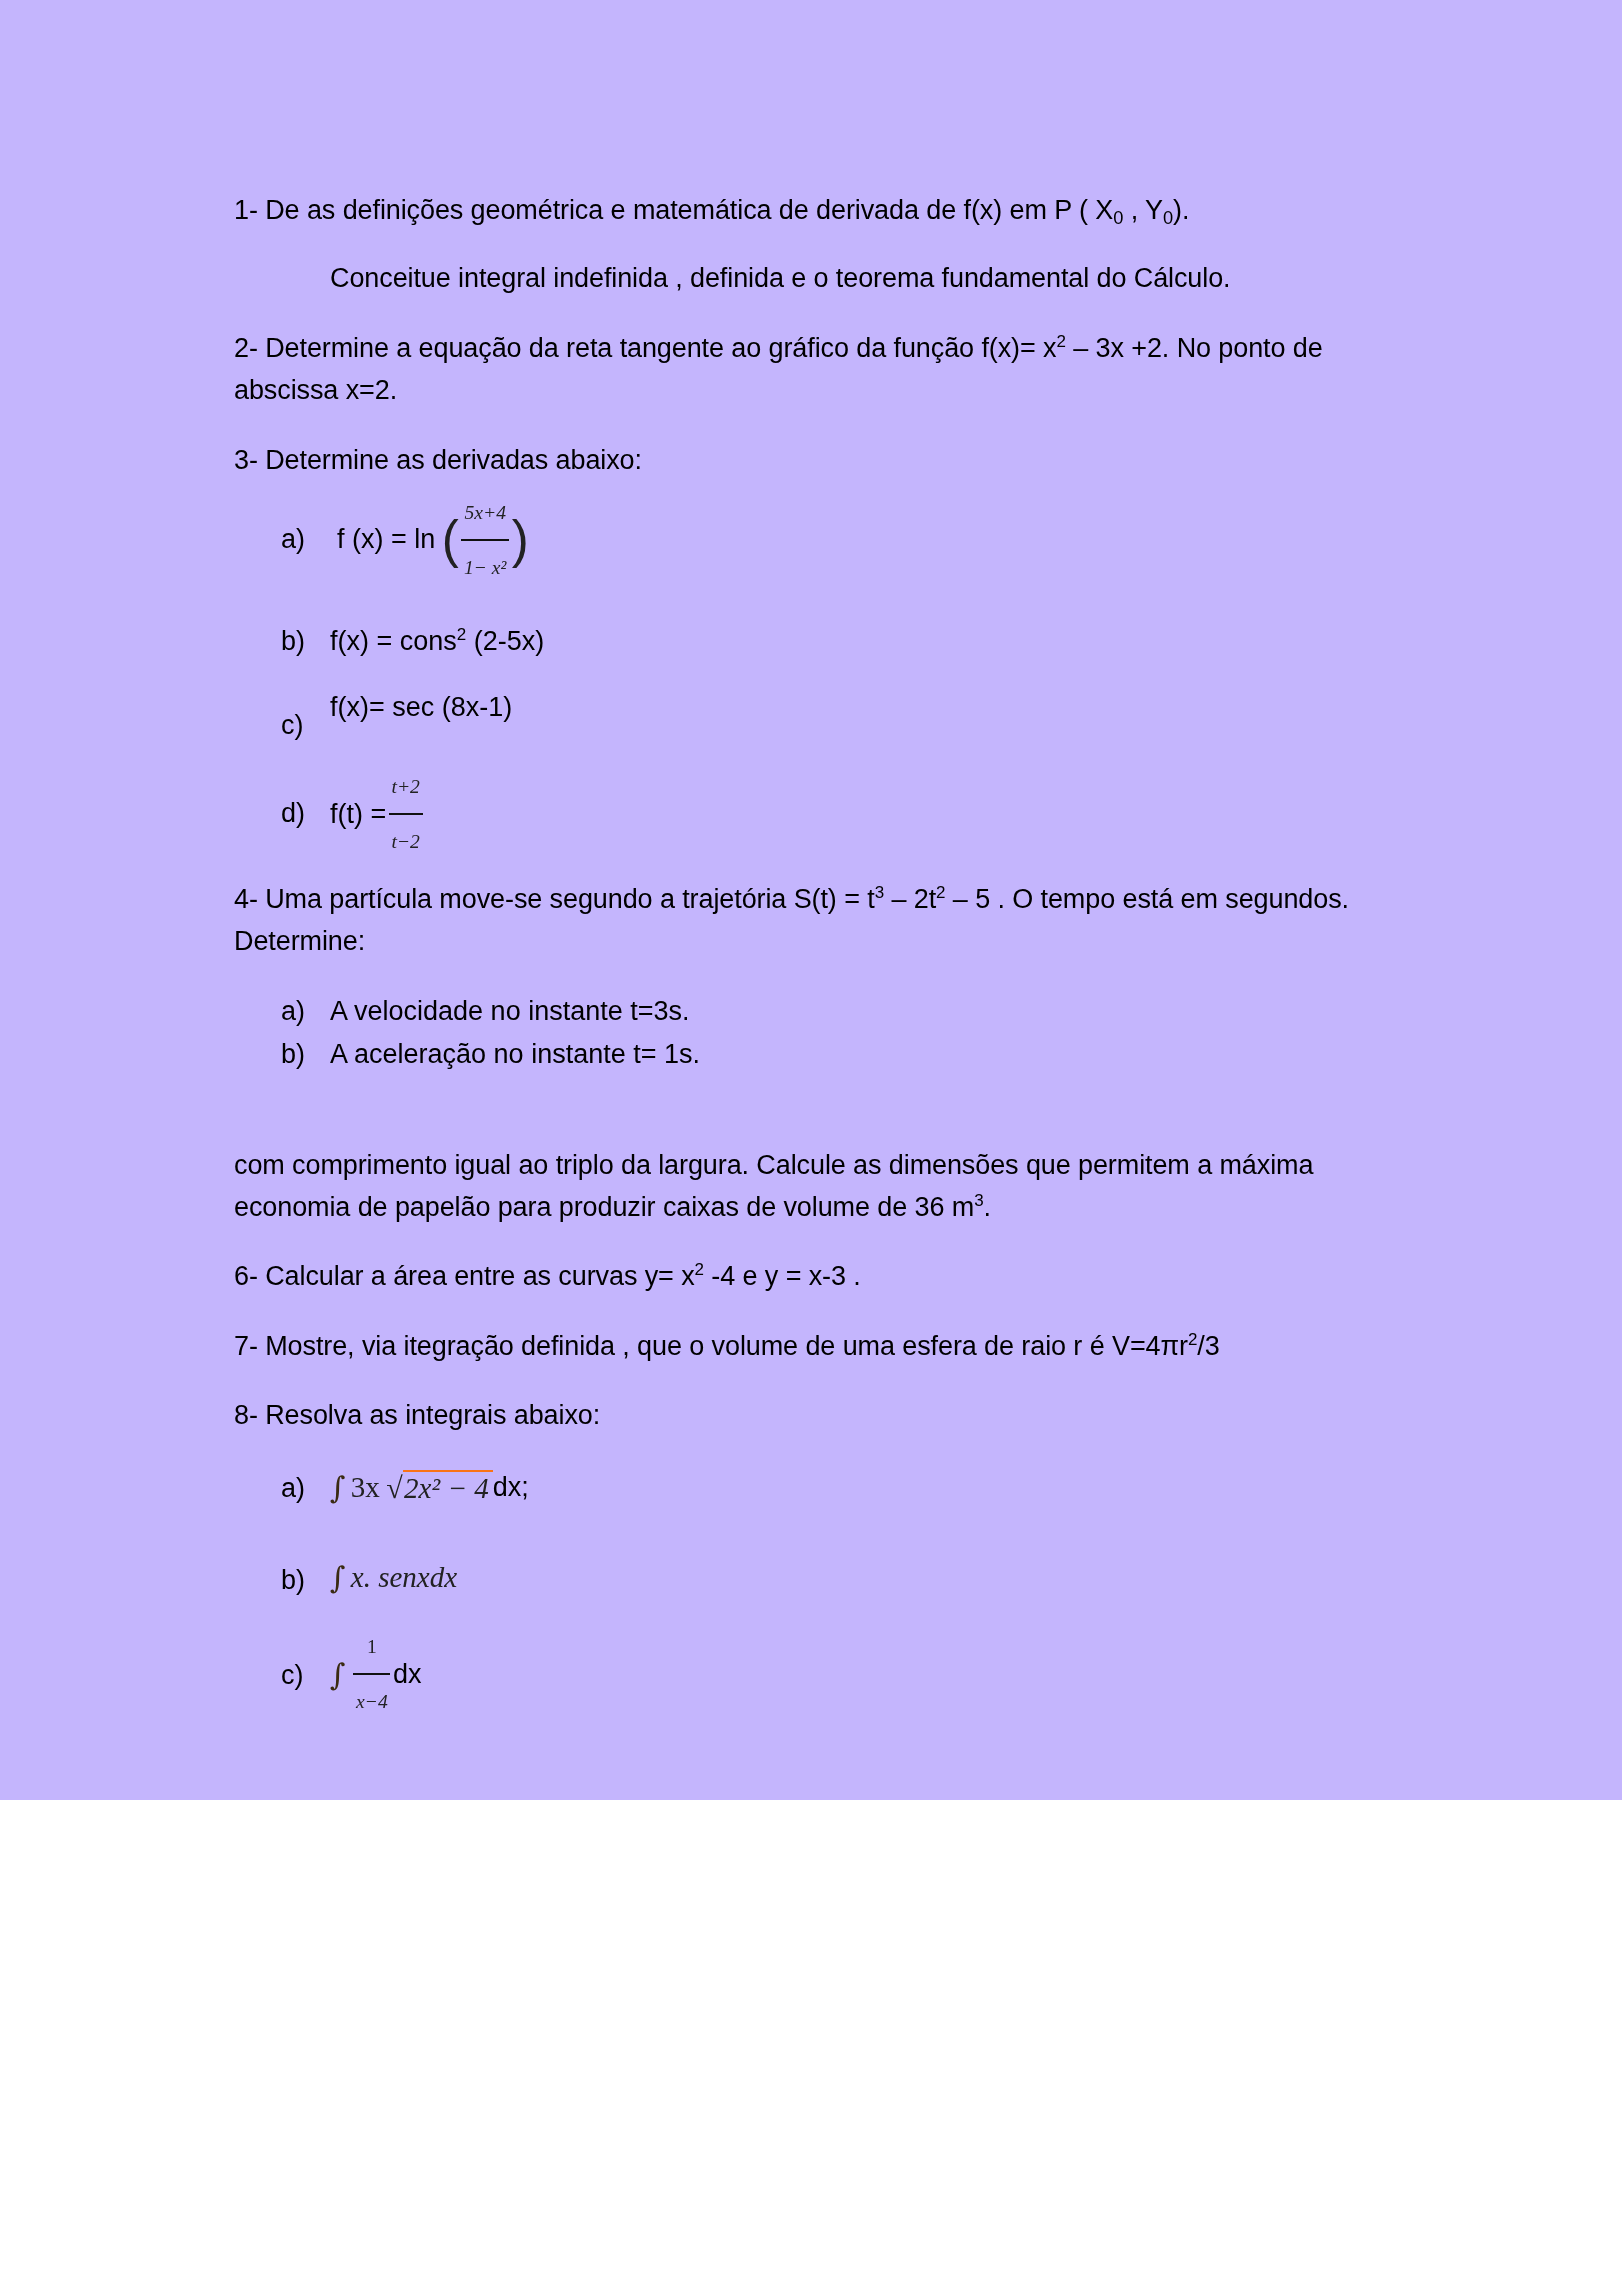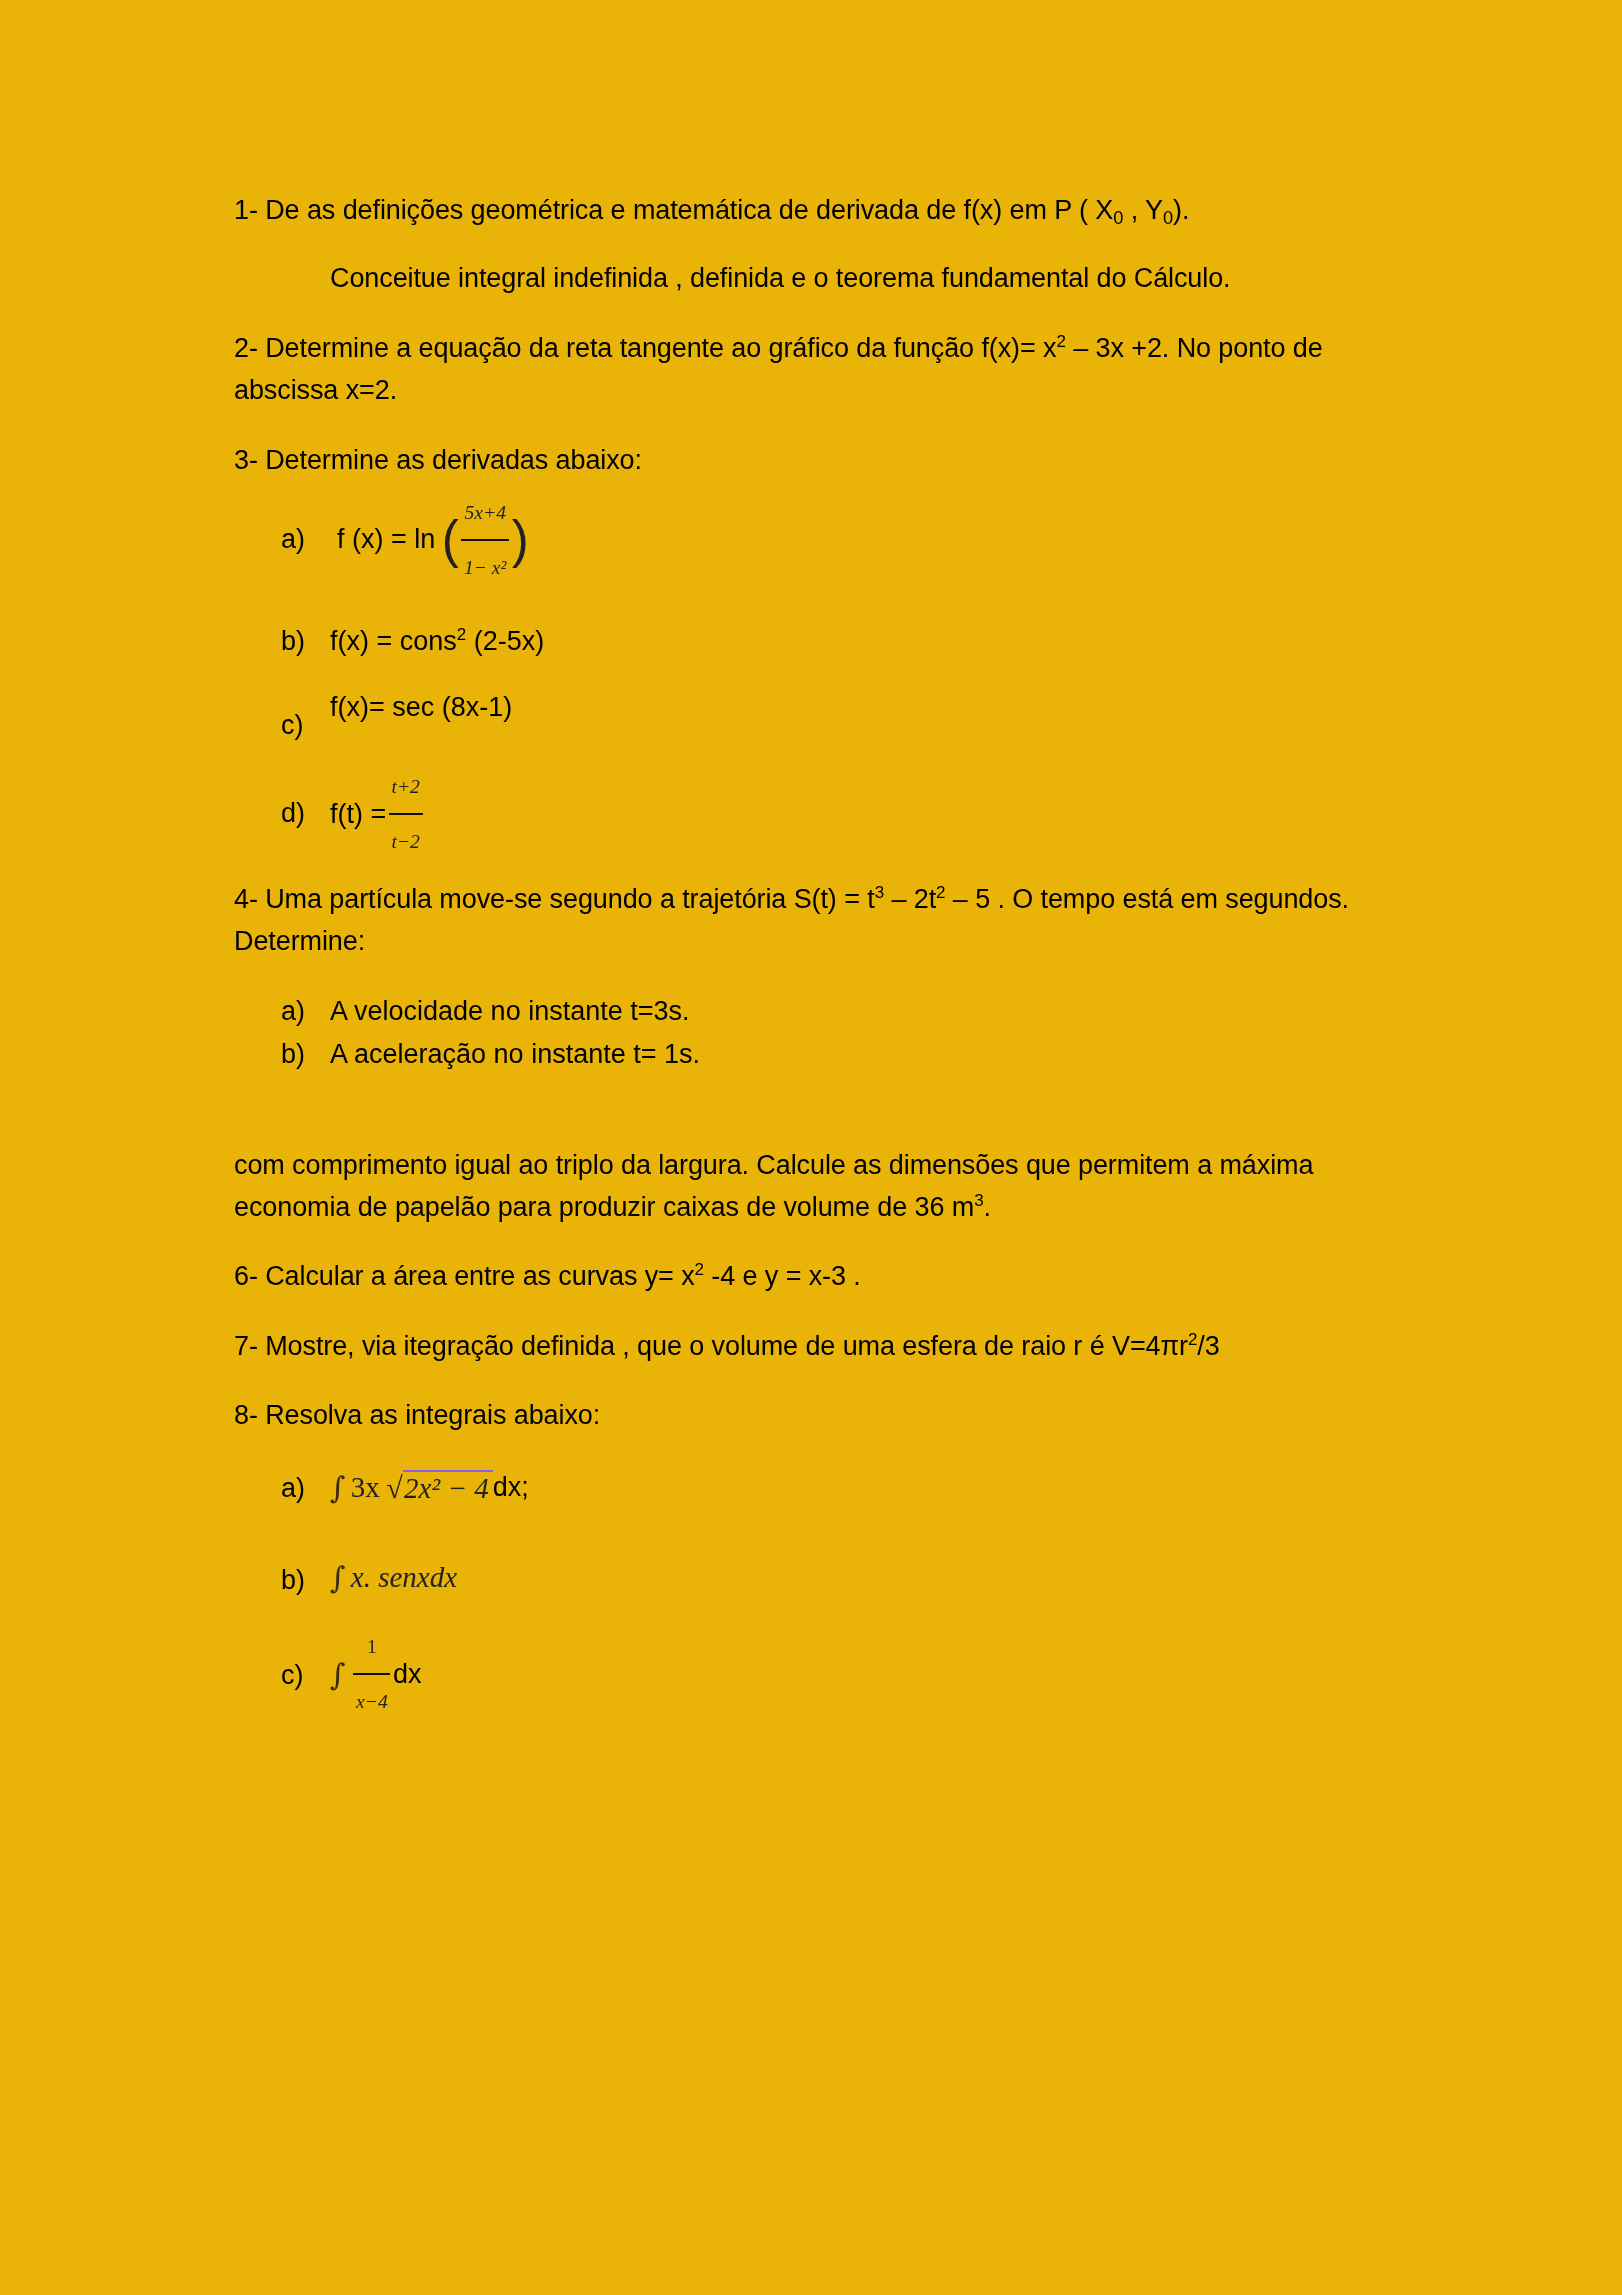--- a/index.html
+++ b/index.html
@@ -1,36 +1,36 @@
 <!DOCTYPE html>
 <html style="font-size:10.5px"><head>
 <meta charset="utf-8">
 <style>
   html, body { margin: 0; padding: 0; background: #ffffff; }
   body {
     width: 1623px; height: 2295px; position: relative; overflow: hidden;
     font-family: "Liberation Sans", sans-serif; color: #000;
   }
-  .page { position: absolute; left: 0; top: 0; width: 1623px; height: 2295px; background: #eab308; }
+  .page { position: absolute; left: 0; top: 0; width: 1623px; height: 1800px; background: #c4b5fd; }
   .line {
     position: absolute; left: 234px; font-size: 27px; line-height: 33px;
     white-space: nowrap; letter-spacing: -0.1px;
   }
   .indent { left: 330px; }
   .item-label { position: absolute; left: 281px; font-size: 27px; line-height: 33px; }
   .item-body { position: absolute; left: 330px; font-size: 27px; line-height: 33px; white-space: nowrap; }
   sup { font-size: 17px; vertical-align: 10.5px; line-height: 0; }
   sub { font-size: 18.3px; vertical-align: -5.2px; line-height: 0; }
   .math { font-family: "Liberation Serif", "DejaVu Serif", serif; font-style: italic; color: #222; }
   .frac { display: inline-flex; flex-direction: column; align-items: center; vertical-align: middle; margin: 0 2.6px; gap: 16px; }
   .frac .num, .frac .den { font-family: "Liberation Serif", serif; font-style: italic; font-size: 19.6px; line-height: 21px; padding: 0 2.6px; color: #222; }
   .frac .bar { width: 100%; border-top: 2px solid #111; }
   .paren { font-size: 51px; font-weight: 200; line-height: 51px; vertical-align: middle; color: #222; }
   .integral { font-family: "DejaVu Serif", serif; font-size: 30px; color: #3a2a12; margin-right: 5.2px; vertical-align: middle; }
-  .sqrt-body { border-top: 2px solid #8b5cf6; padding: 0 3.9px 0 1.3px; }
+  .sqrt-body { border-top: 2px solid #f97316; padding: 0 3.9px 0 1.3px; }
 </style>
 </head>
 <body>
 
 <div class="page">
 
   <div class="line" style="top:194px;">
     <span>1- De as definições geométrica e matemática de derivada de f(x)  em P ( X</span><sub>0</sub><span> , Y</span><sub>0</sub><span>).</span>
   </div>
   <div class="line indent" style="top:262px;">Conceitue integral indefinida , definida e o teorema fundamental do Cálculo.</div>

